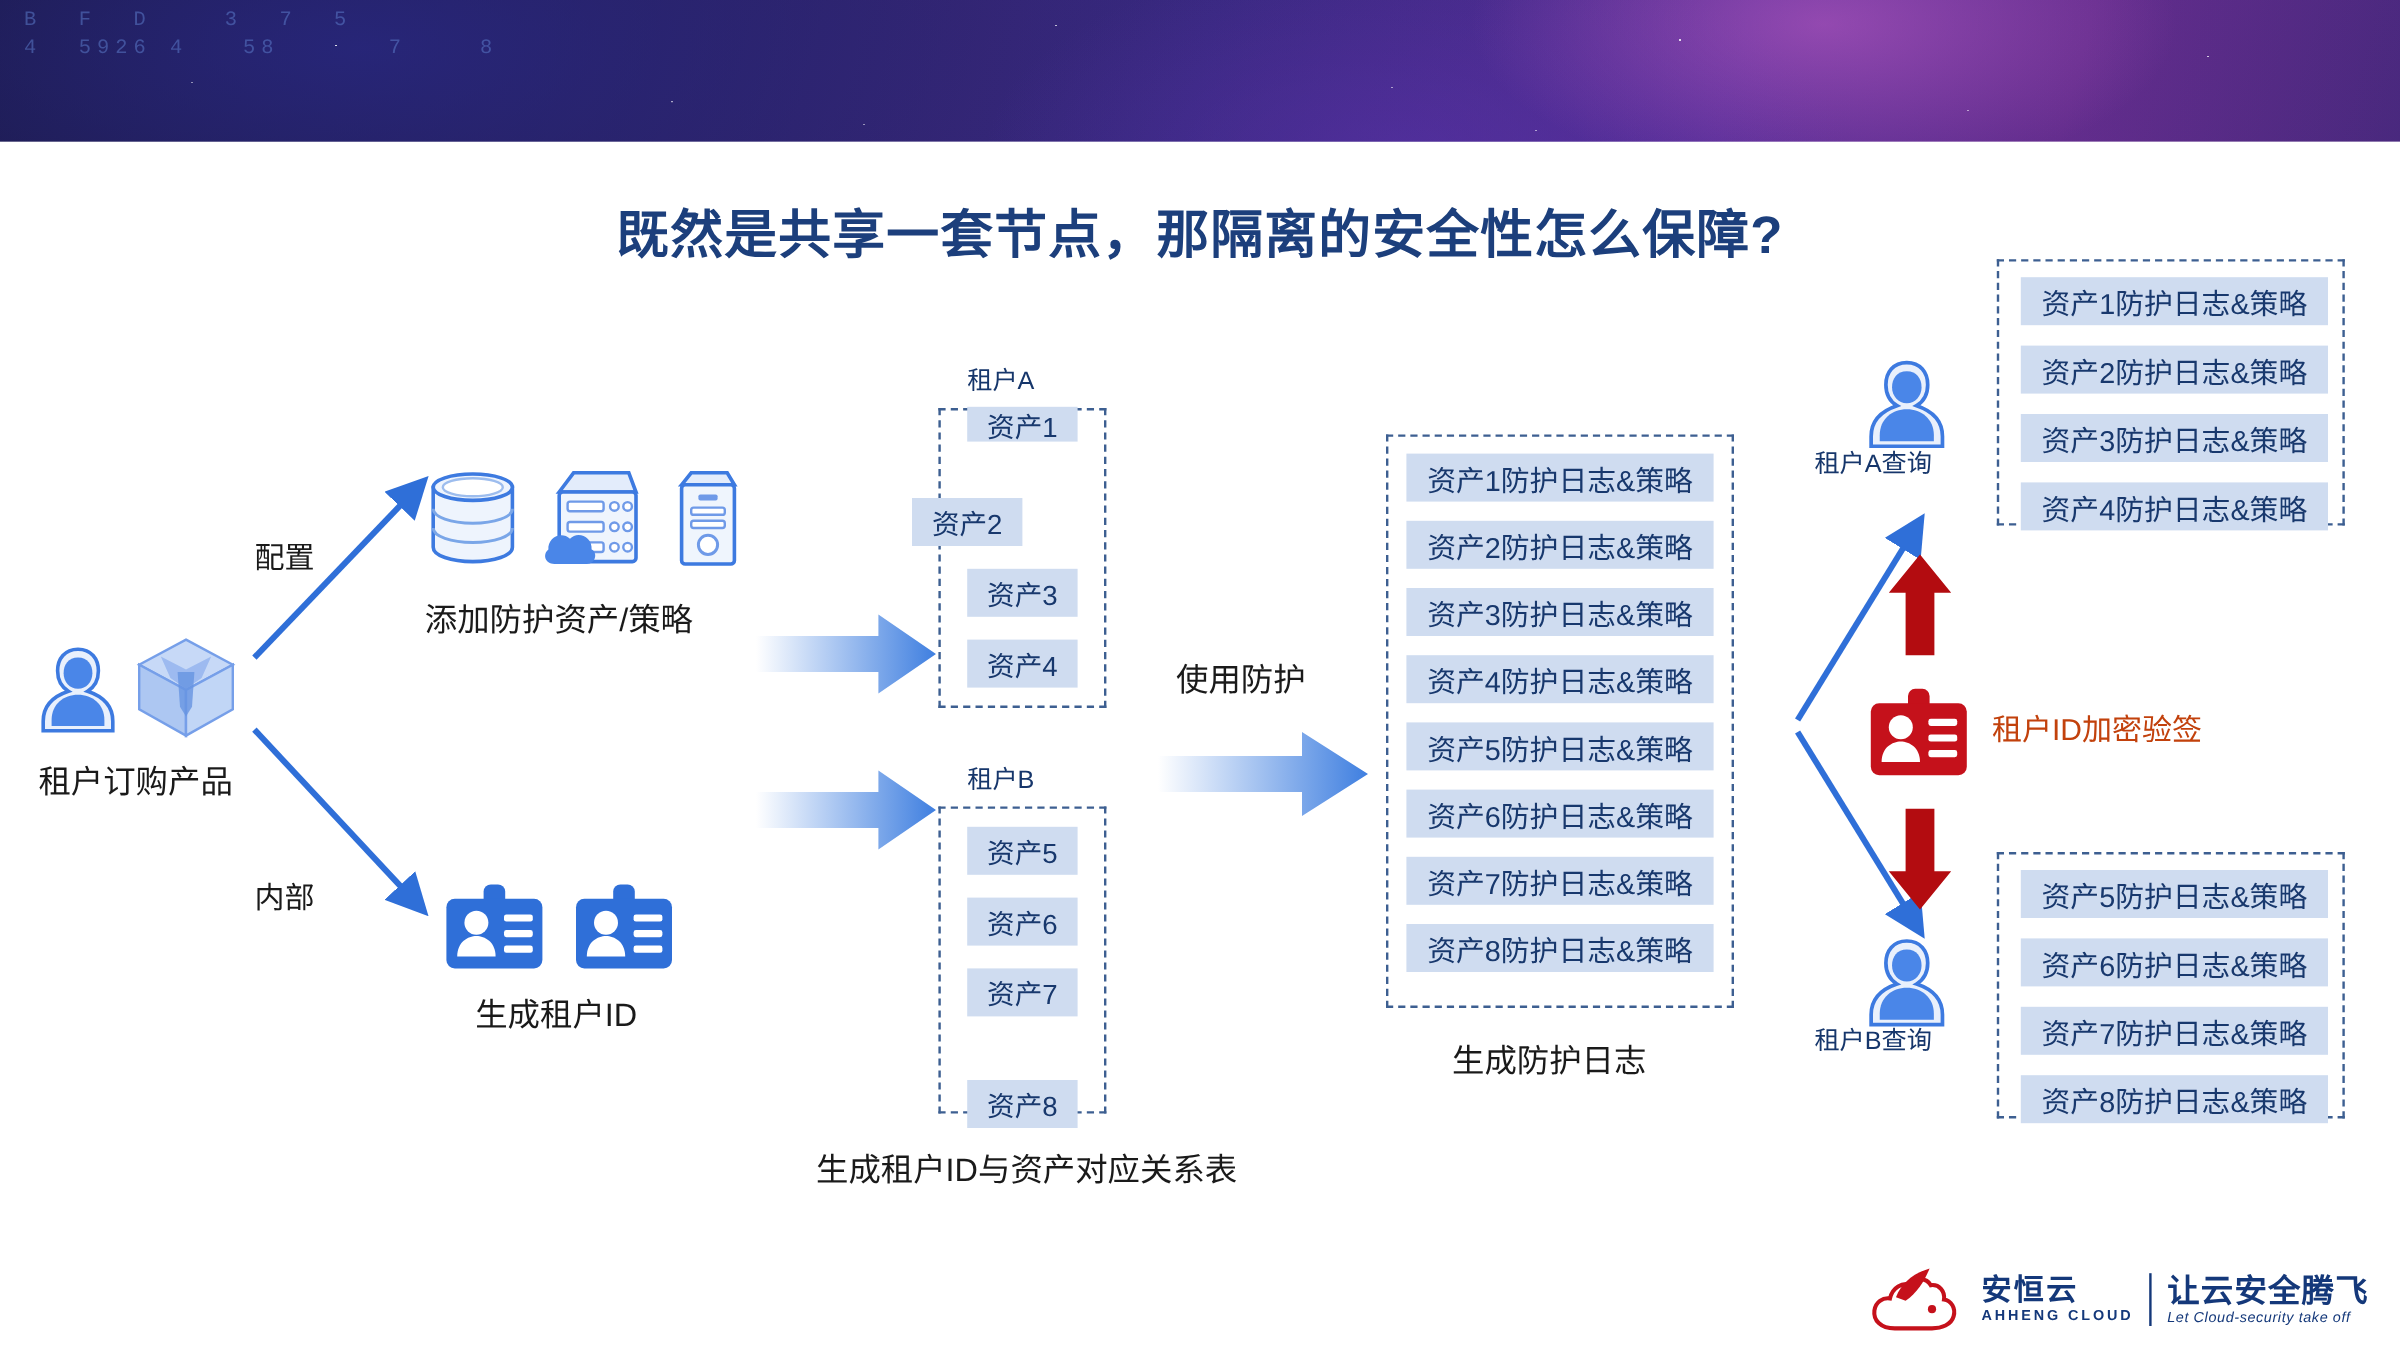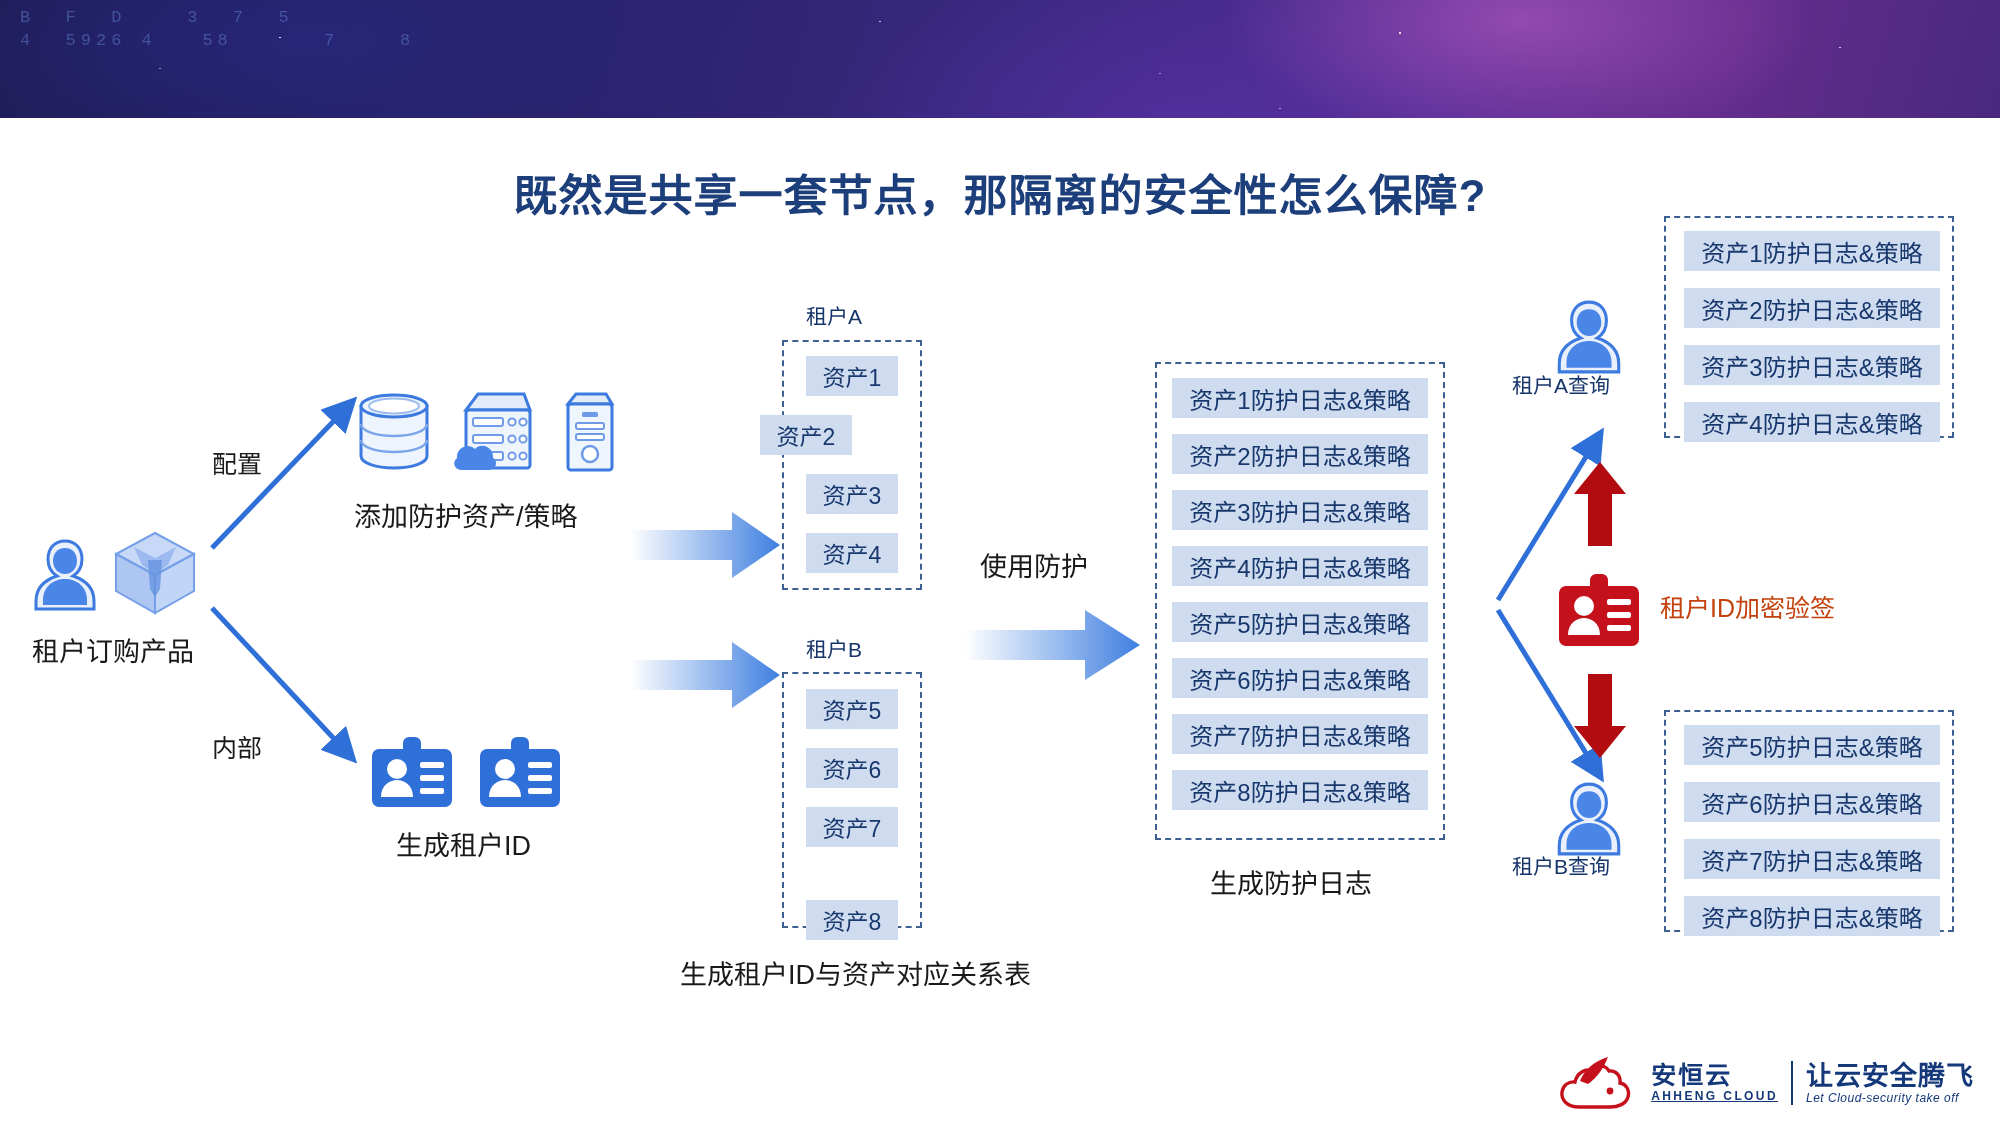--- a/index.html
+++ b/index.html
@@ -151,21 +151,21 @@
     white-space: nowrap;
   }
 
   
   .footer-logo {
     position: absolute;
     right: 26px; bottom: 14px;
     display: flex; align-items: center; gap: 13px;
   }
   .fl-cn { color: #14387a; font-size: 25px; font-weight: bold; letter-spacing: 2px; line-height: 27px; white-space: nowrap;}
-  .fl-en { color: #14387a; font-size: 12px; font-weight: bold; letter-spacing: 2.4px; line-height: 15px; white-space: nowrap; text-decoration: underline;}
+  .fl-en { color: #14387a; font-size: 12px; font-weight: bold; letter-spacing: 2.4px; line-height: 15px; white-space: nowrap;}
   .fl-div { width: 2px; height: 44px; background: #14387a; }
   .fl-slogan-cn { color: #14387a; font-size: 27px; font-weight: bold; letter-spacing: 1px; line-height: 30px; white-space: nowrap;}
   .fl-slogan-en { color: #14387a; font-size: 12px; font-style: italic; letter-spacing: .5px; line-height: 15px; white-space: nowrap;}
 </style>
 </head>
 <body>
 
 <div class="header">
   <div class="hdr-stars"></div>
   <div class="hdr-code">B  F  D    3  7  5
@@ -281,21 +281,21 @@
   </defs>
   <path d="M0 20 L102 20 L102 2 L150 35 L102 68 L102 50 L0 50 Z" fill="url(#gradA)"></path>
 </svg>
 
 <svg class="grad-arrow" style="left:630px; top:640px; width:150px; height:70px;" viewBox="0 0 150 70">
   <path d="M0 20 L102 20 L102 2 L150 35 L102 68 L102 50 L0 50 Z" fill="url(#gradA)"></path>
 </svg>
 
 <div class="cap-dark" style="left:806px; top:300px;">租户A</div>
 <div class="dash-box" style="left:782px; top:340px; width:140px; height:250px;"></div>
-<div class="chip" style="left:806px; top:356px; width:92px; height:40px;text-align:right;">资产1</div>
+<div class="chip" style="left:806px; top:339px; width:92px; height:29px;text-align:right;">资产1</div>
 <div class="chip" style="left:760px; top:415px; width:92px; height:40px;">资产2</div>
 <div class="chip" style="left:806px; top:474px; width:92px; height:40px;">资产3</div>
 <div class="chip" style="left:806px; top:533px; width:92px; height:40px;">资产4</div>
 
 <div class="cap-dark" style="left:806px; top:633px;">租户B</div>
 <div class="dash-box" style="left:782px; top:672px; width:140px; height:256px;"></div>
 <div class="chip" style="left:806px; top:689px; width:92px; height:40px;">资产5</div>
 <div class="chip" style="left:806px; top:748px; width:92px; height:40px;">资产6</div>
 <div class="chip" style="left:806px; top:807px; width:92px; height:40px;">资产7</div>
 <div class="chip" style="left:806px; top:900px; width:92px; height:40px;">资产8</div>

